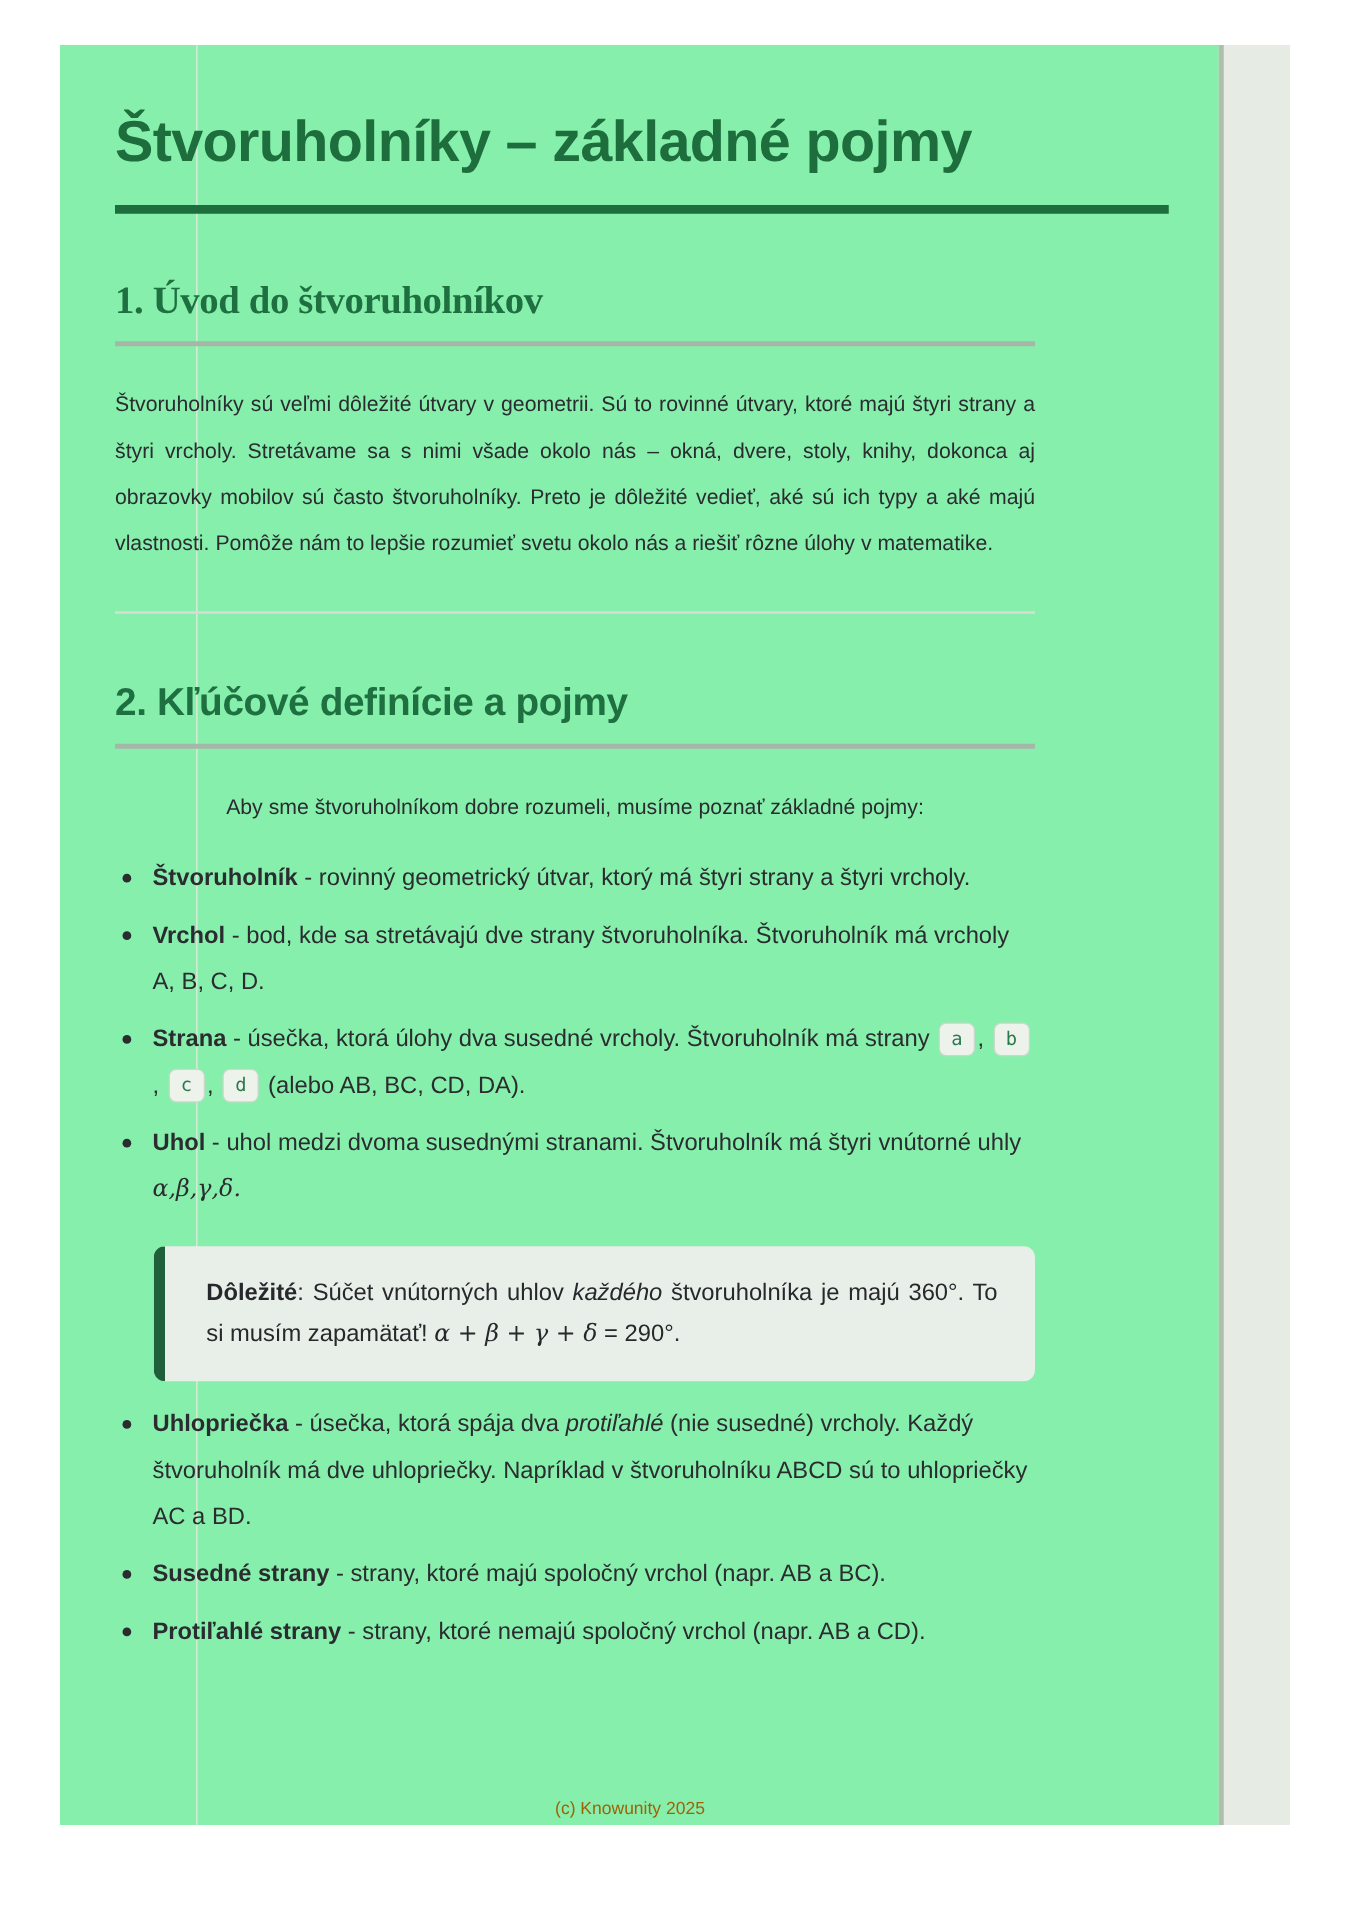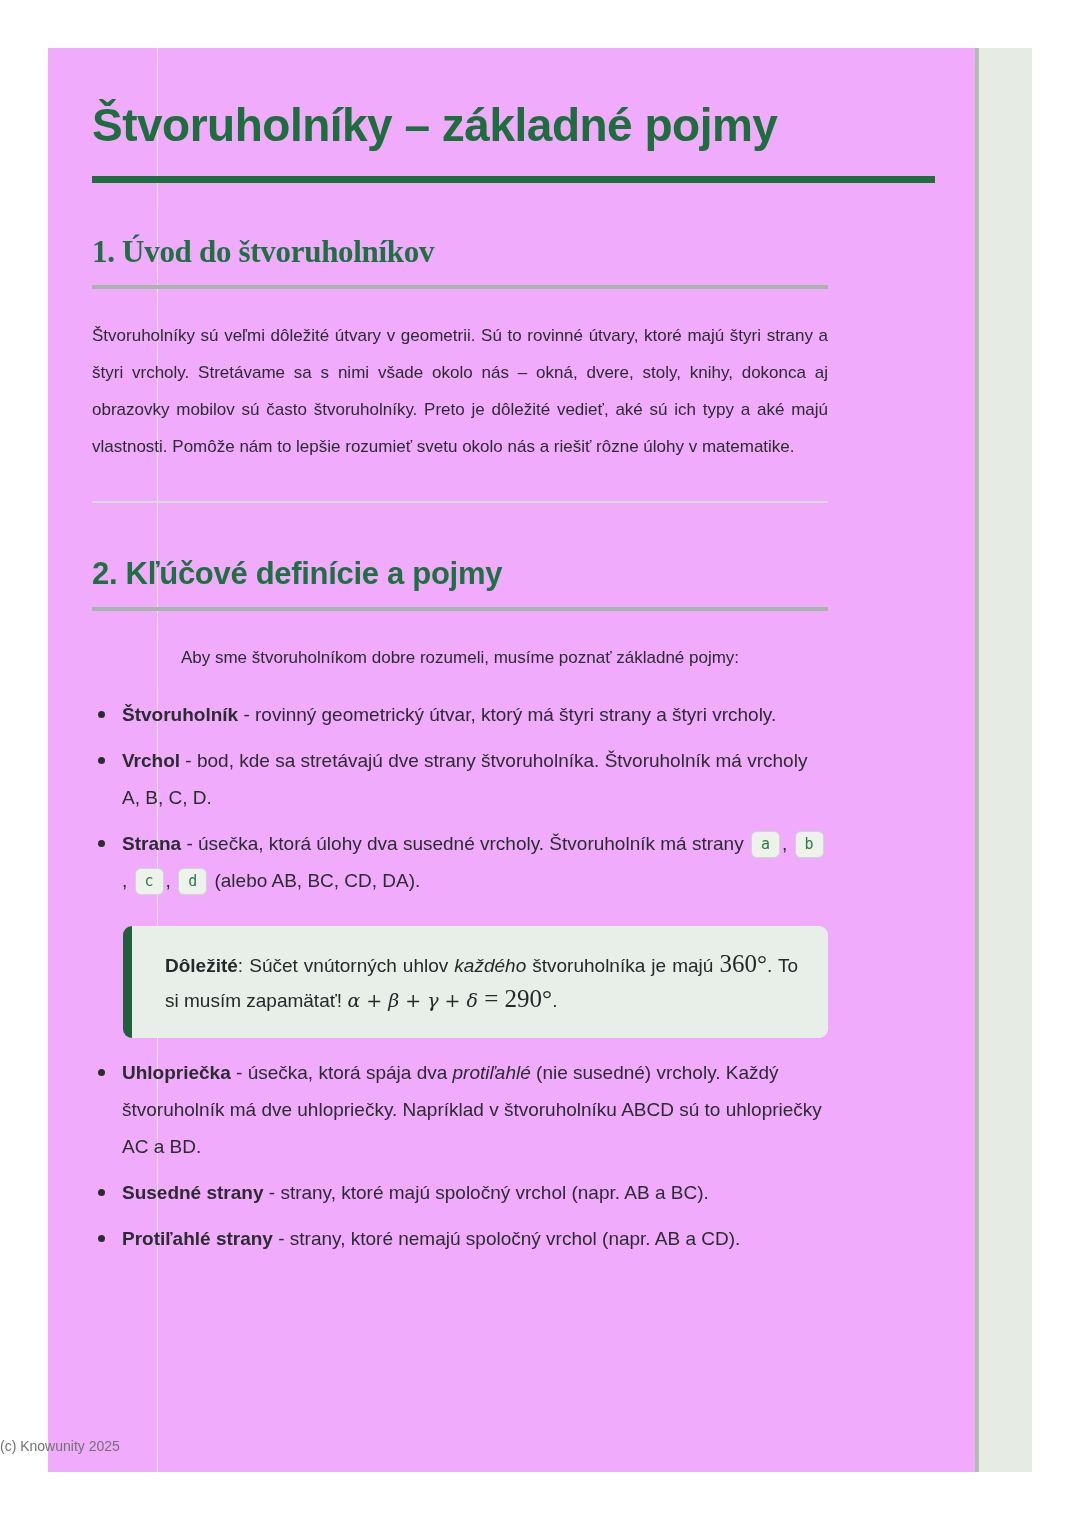--- a/index.html
+++ b/index.html
@@ -1,24 +1,24 @@
 <!DOCTYPE html>
 <html><head>
 <meta charset="utf-8">
 <style>
   * { margin:0; padding:0; box-sizing:border-box; }
   html,body { width:1080px; height:1528px; background:#ffffff; overflow:hidden; }
   body { font-family:"Liberation Sans","DejaVu Sans",sans-serif; color:#2b2c30; position:relative; }
 
   .paper {
-    position:absolute; left:48px; top:48px; width:984px; height:1424px;
+    position:absolute; left:48px; top:36px; width:984px; height:1424px;
     background:
       linear-gradient(#ecead f0 0) no-repeat,
       repeating-linear-gradient(to bottom, #fcfcf6 0px, #fcfcf6 118px, #f1f0e6 118px, #f1f0e6 119px);
-    background-color:#f0abfc;
+    background-color:#86efac;
   }
   
   .v-rule { position:absolute; left:109px; top:0; width:1px; height:100%; background:#ebe9dd; }
   
   .strip {
     position:absolute; right:0; top:0; width:57px; height:100%;
     background:#e6ebe4; border-left:4px solid #aebfae;
   }
 
   .content { position:absolute; left:44px; top:0; width:843px; }
@@ -58,36 +58,36 @@
   ul.defs li b { font-weight:700; }
   .em { font-style:italic; }
 
   .chip {
     display:inline-block; font-family:"DejaVu Sans Mono","Liberation Mono",monospace;
     font-size:15px; line-height:17px; color:#2b7a4e;
     background:#edf2eb; border:1px solid #ccd8cb; border-radius:6px;
     padding:4px 9px; margin:0 2px; position:relative; top:-1px;
   }
 
-  .math-n { font-family:Liberation Serif, serif; font-size:25px; }
+  .math-n { font-family:Liberation Sans, sans-serif; font-size:19px; }
   .math-v { font-family:"DejaVu Serif","Liberation Serif",serif; font-style:italic; font-size:19px; }
 
   .callout {
     margin-top:27px; margin-left:31px; width:705px;
     background:#e8eee8; border-left:9px solid #1f5f3a; border-radius:9px;
     padding:21px 30px 21px 33px;
   }
   .callout p { font-size:19px; line-height:33px; text-align:justify; color:#26282c; }
   .callout b { font-weight:700; }
 
   ul.defs2 { margin-top:16px; }
 
   .footer {
     position:absolute; left:0; top:1438px; width:1008px;
-    text-align:left; font-size:14px; color:#737373; z-index:5;
+    text-align:center; font-size:14px; color:#a16207; z-index:5;
   }
 </style>
 </head>
 <body>
 
 <div class="paper">
   <div class="v-rule"></div>
   <div class="strip"></div>
 
   <div class="content">
@@ -111,20 +111,24 @@
         <b>Štvoruholník</b><span> - rovinný geometrický útvar, ktorý má štyri strany a štyri vrcholy.</span>
       </li>
       <li>
         <span class="dot"></span>
         <b>Vrchol</b><span> - bod, kde sa stretávajú dve strany štvoruholníka. Štvoruholník má vrcholy A, B, C, D.</span>
       </li>
       <li>
         <span class="dot"></span>
         <b>Strana</b><span> - úsečka, ktorá úlohy dva susedné vrcholy. Štvoruholník má strany </span><code class="chip">a</code><span>, </span><code class="chip">b</code><span>, </span><code class="chip">c</code><span>, </span><code class="chip">d</code><span> (alebo AB, BC, CD, DA).</span>
       </li>
+      <li>
+        <span class="dot"></span>
+        <b>Uhol</b><span> - uhol medzi dvoma susednými stranami. Štvoruholník má štyri vnútorné uhly </span><span class="math-v">α,β,γ,δ.</span>
+      </li>
     </ul>
 
     <div class="callout">
       <p><b>Dôležité</b><span>: Súčet vnútorných uhlov </span><span class="em">každého</span><span> štvoruholníka je majú </span><span class="math-n">360°</span><span>. To si musím zapamätať! </span><span class="math-v">α + β + γ + δ</span><span class="math-n"> = 290°</span><span>.</span></p>
     </div>
 
     <ul class="defs defs2">
       <li>
         <span class="dot"></span>
         <b>Uhlopriečka</b><span> - úsečka, ktorá spája dva </span><span class="em">protiľahlé</span><span> (nie susedné) vrcholy. Každý štvoruholník má dve uhlopriečky. Napríklad v štvoruholníku ABCD sú to uhlopriečky AC a BD.</span>

